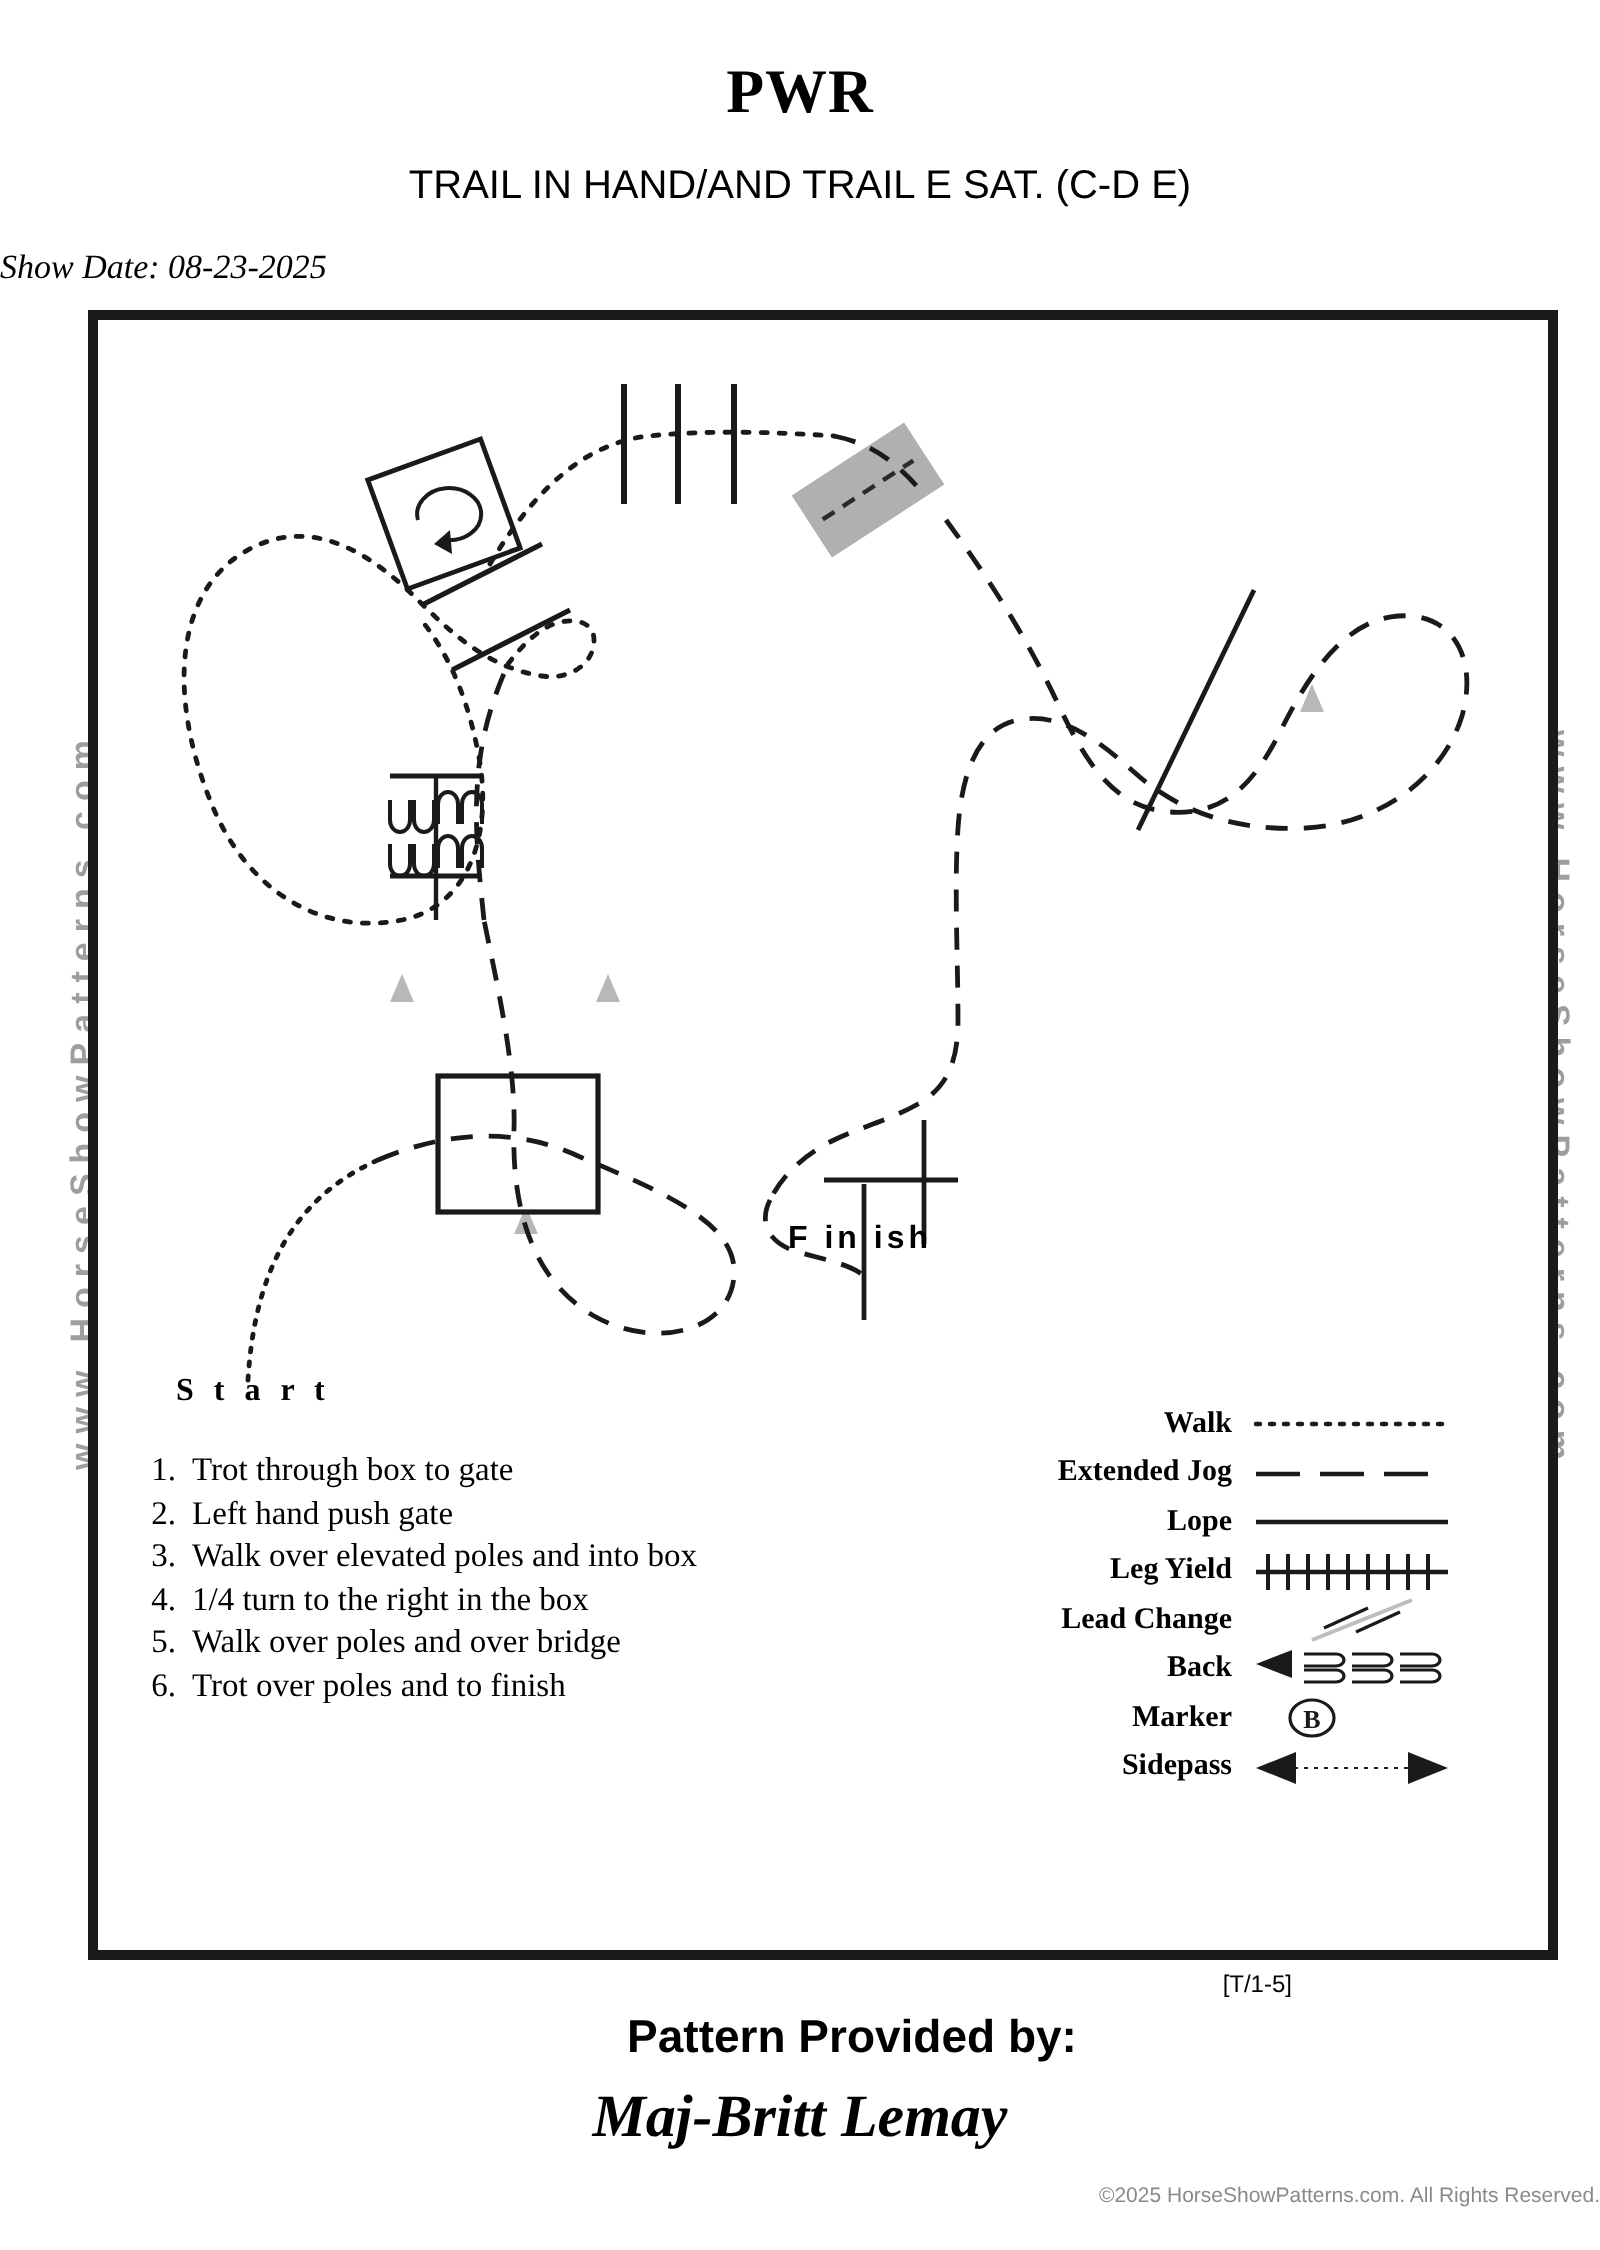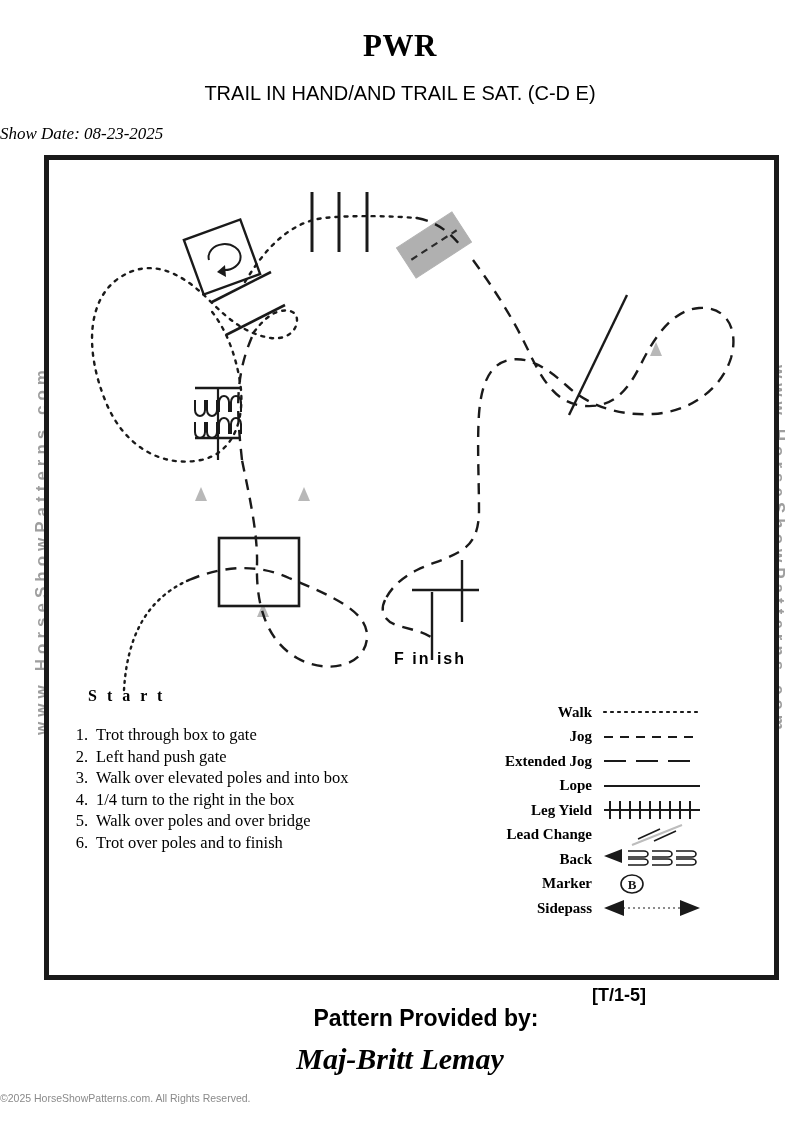--- a/index.html
+++ b/index.html
@@ -110,31 +110,31 @@
   .start-label {
     position: absolute;
     left: 88px; top: 687px;
     font-family: Liberation Serif, serif;
     font-size: 16px;
     font-weight: bold;
     letter-spacing: 3px;
   }
   .finish-label {
     position: absolute;
-    left: 394px; top: 650px;
+    left: 394px; top: 611px;
     font-family: "Liberation Sans", sans-serif;
     font-size: 16px;
     font-weight: bold;
     letter-spacing: 2px;
   }
 
   
   .legend {
     position: absolute;
-    left: 470px;
+    left: 494px;
     top: 700px;
     width: 245px;
     font-family: "Liberation Serif", serif;
   }
   .legend-row {
     display: flex;
     align-items: center;
     height: 24.5px;
   }
   .legend-label {
@@ -148,22 +148,22 @@
     width: 100px;
     height: 24px;
     position: relative;
   }
 
   .tcode {
     position: absolute;
     right: 22px;
     top: 985px;
     font-family: "Liberation Sans", sans-serif;
-    font-size: 18px;
-    font-weight: bold;
+    font-size: 12px;
+    font-weight: normal;
   }
 
   
   .provided {
     position: absolute;
     top: 1005px; left: 0; width: 800px;
     text-align: center;
     font-family: "Liberation Sans", sans-serif;
     font-weight: bold;
     font-size: 23px;
@@ -174,21 +174,21 @@
     top: 1042px; left: 0; width: 800px;
     text-align: center;
     font-family: "Liberation Serif", serif;
     font-style: italic;
     font-weight: bold;
     font-size: 30px;
   }
   .copyright {
     position: absolute;
     top: 1092px; left: 0; width: 800px;
-    text-align: left;
+    text-align: right;
     font-family: "Liberation Sans", sans-serif;
     font-size: 10.5px;
     color: #8a8a8a;
   }
   svg { display: block; }
 </style>
 </head>
 <body>
 
 <div class="page">
@@ -343,28 +343,20 @@
 
     <div class="legend-row">
       <div class="legend-label">Walk</div>
       <div class="legend-art">
         <svg width="100" height="24">
             <line x1="2" y1="12" x2="98" y2="12" stroke="#1a1a1a" stroke-width="2.2" stroke-dasharray="2,5" stroke-linecap="round"></line>
           </svg>
       </div>
     </div>
 
-    <div class="legend-row">
-      <div class="legend-label">Jog</div>
-      <div class="legend-art">
-        <svg width="100" height="24">
-            <line x1="2" y1="12" x2="98" y2="12" stroke="#1a1a1a" stroke-width="2.2" stroke-dasharray="9,7"></line>
-          </svg>
-      </div>
-    </div>
 
     <div class="legend-row">
       <div class="legend-label">Extended Jog</div>
       <div class="legend-art">
         <svg width="100" height="24">
             <line x1="2" y1="12" x2="98" y2="12" stroke="#1a1a1a" stroke-width="2.2" stroke-dasharray="22,10"></line>
           </svg>
       </div>
     </div>
 

